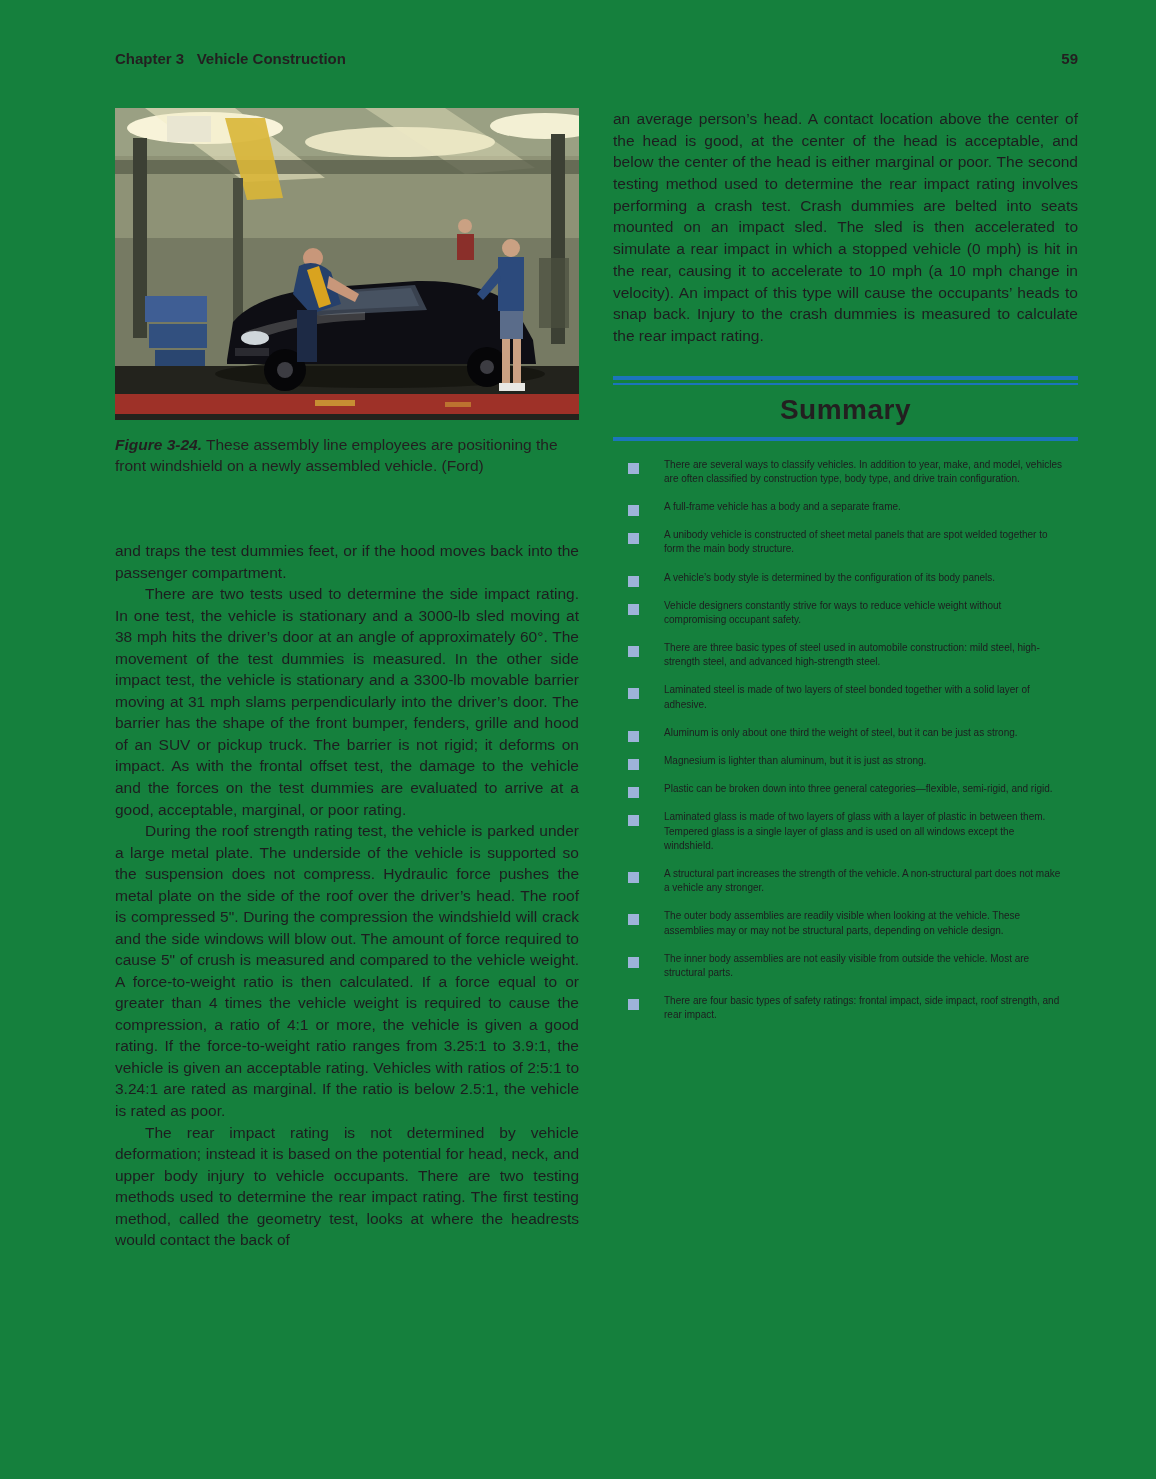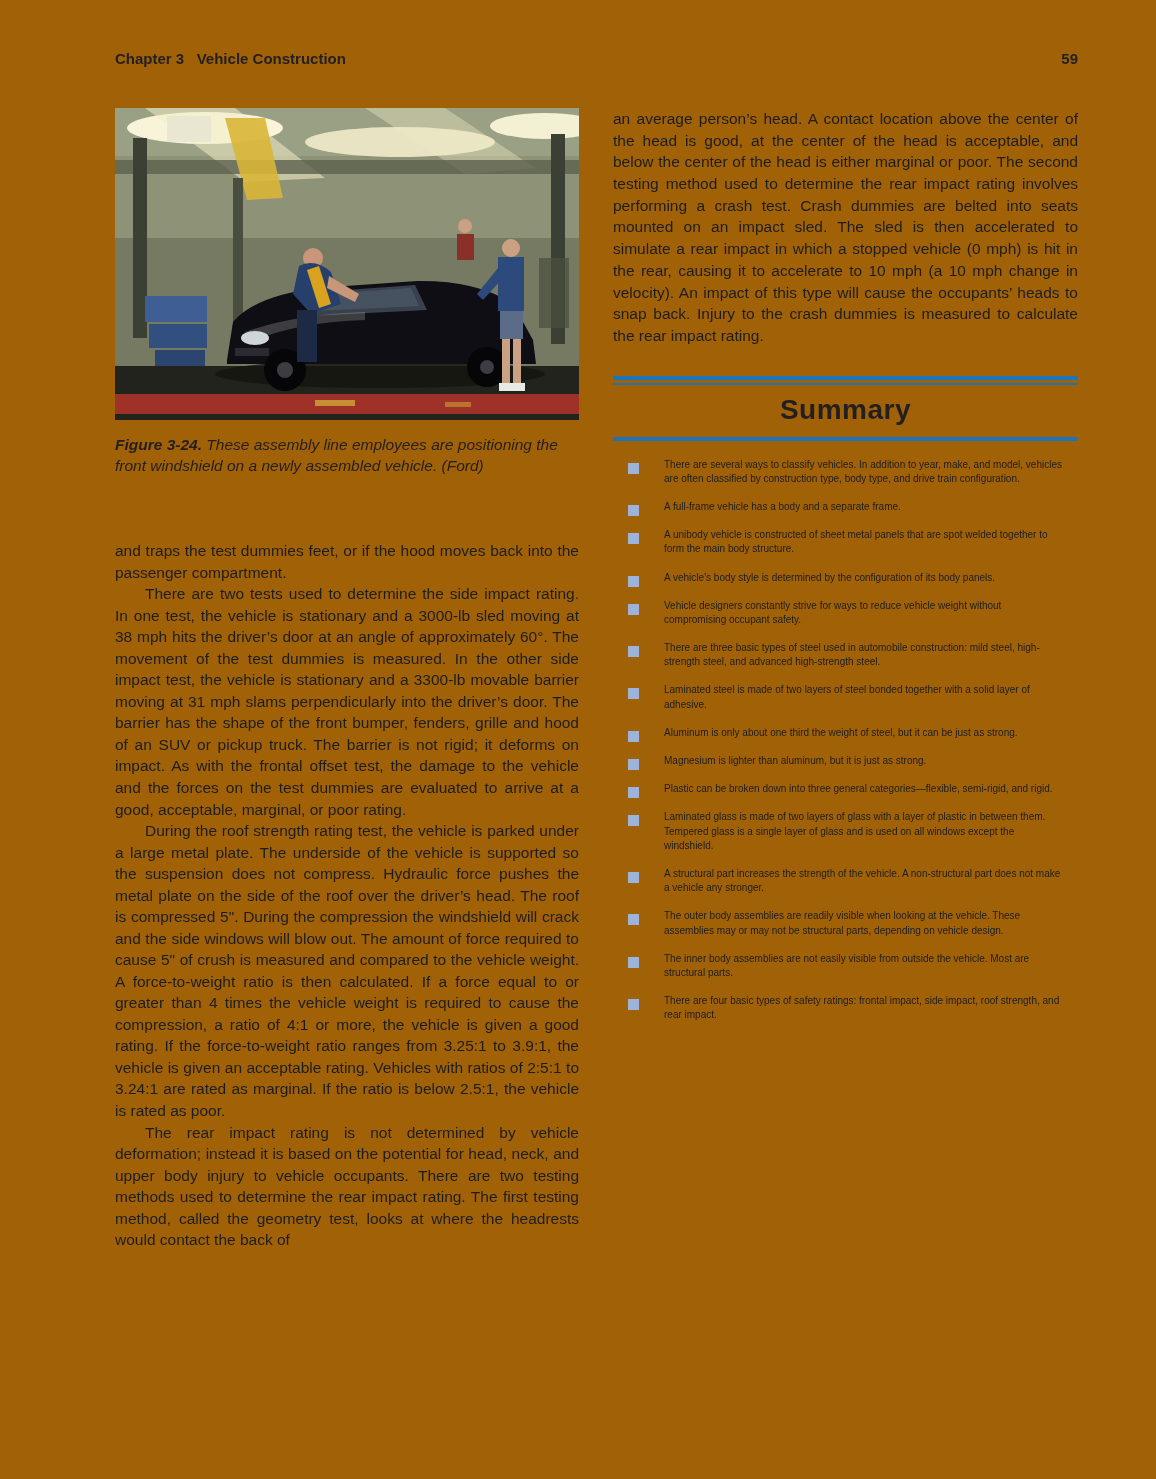--- a/index.html
+++ b/index.html
@@ -6,21 +6,21 @@
     --accent-blue:#1b75bc;
     --bullet-blue:#9db3d9;
     --text-color:#1d1d1f;
   }
   *{box-sizing:border-box;}
   html,body{margin:0;padding:0;background:#ffffff;}
   .page{
     position:relative;
     width:1156px;
     height:1479px;
-    background:#a16207;
+    background:#15803d;
     font-family:"Liberation Sans", sans-serif;
     color:var(--text-color);
     overflow:hidden;
   }
   .running-head-left{
     position:absolute; left:115px; top:50px;
     font-size:15px; font-weight:bold; color:#231f20;
   }
   .running-head-right{
     position:absolute; right:78px; top:50px;
@@ -33,21 +33,21 @@
     position:absolute; left:613px; top:108px; width:465px;
   }
   .figure-photo{
     width:464px; height:312px; display:block; background:#7b7f68;
   }
   .figure-caption{
     margin-top:14px;
     font-size:15.5px; line-height:1.36; color:#231f20;
   }
   .figure-caption .cap-label{font-weight:bold; font-style:italic;}
-  .figure-caption .cap-text{font-style:italic;}
+  .figure-caption .cap-text{}
   .body-text{
     margin-top:64px;
   }
   .body-text p{
     margin:0; font-size:15.5px; line-height:1.39;
     text-align:justify; color:#1d1d1f;
   }
   .body-text p.indent{text-indent:30px;}
   .col-right .lead-paragraph{
     margin:0; font-size:15.5px; line-height:1.40;

